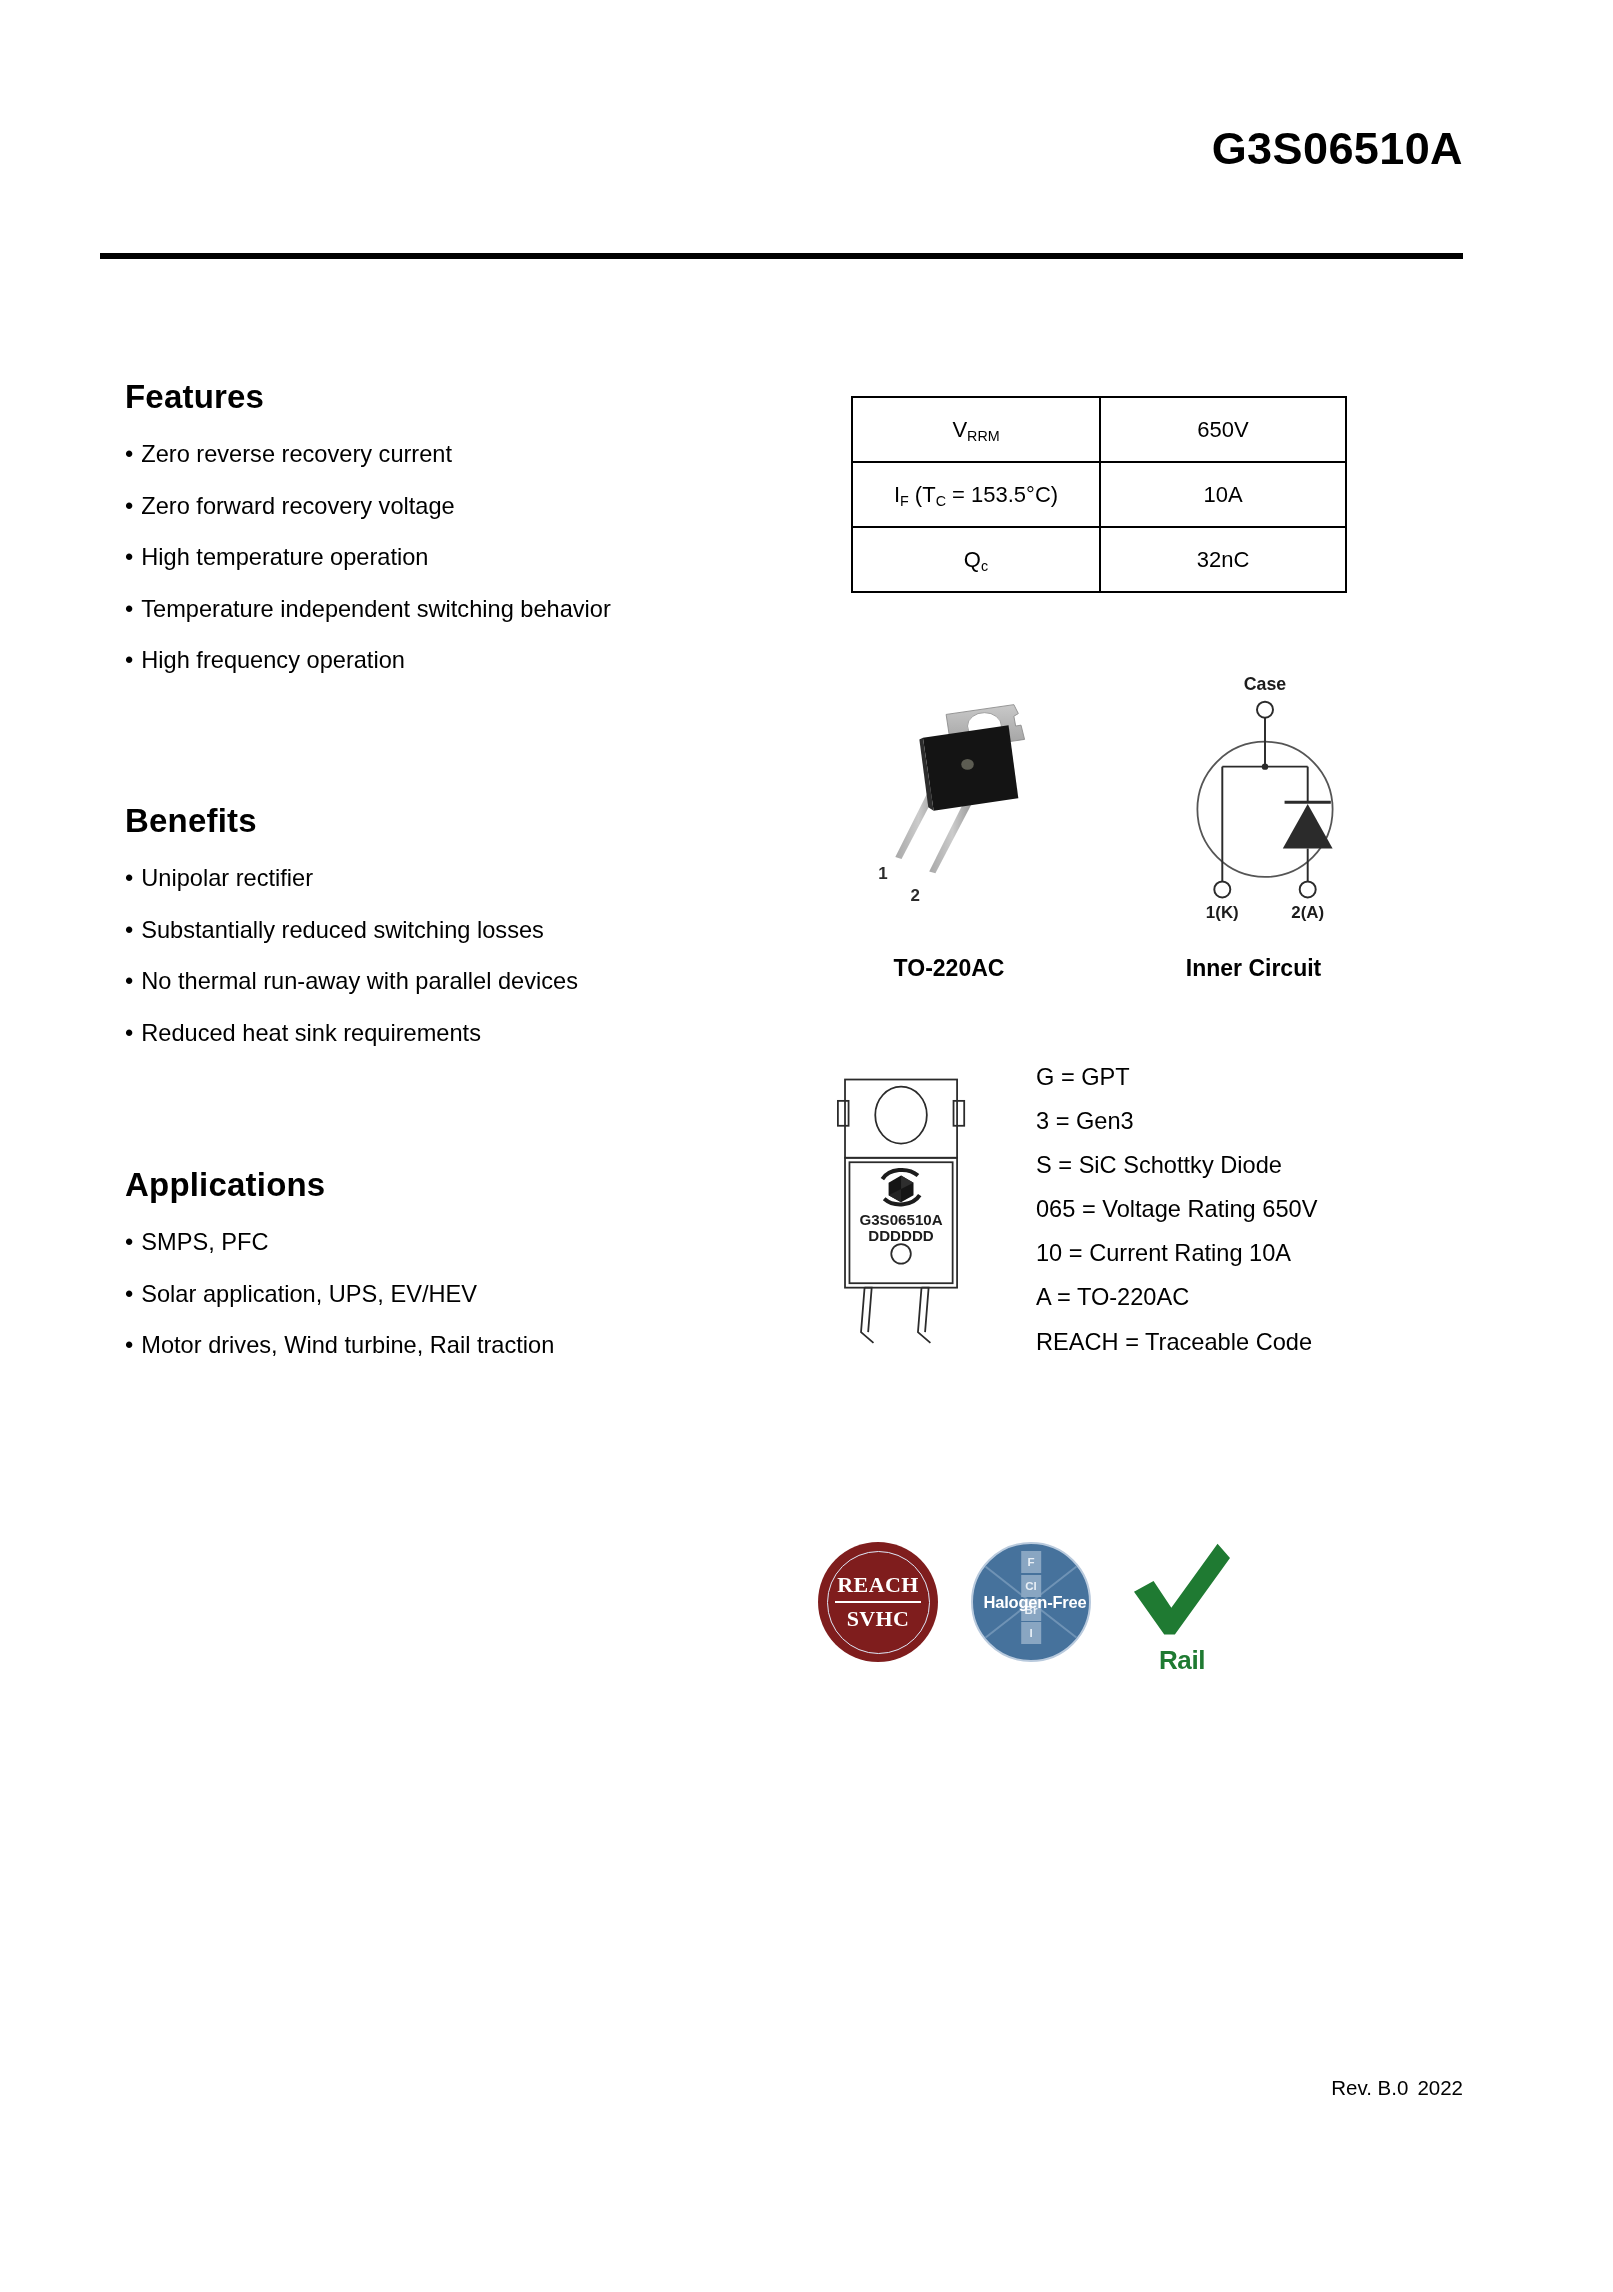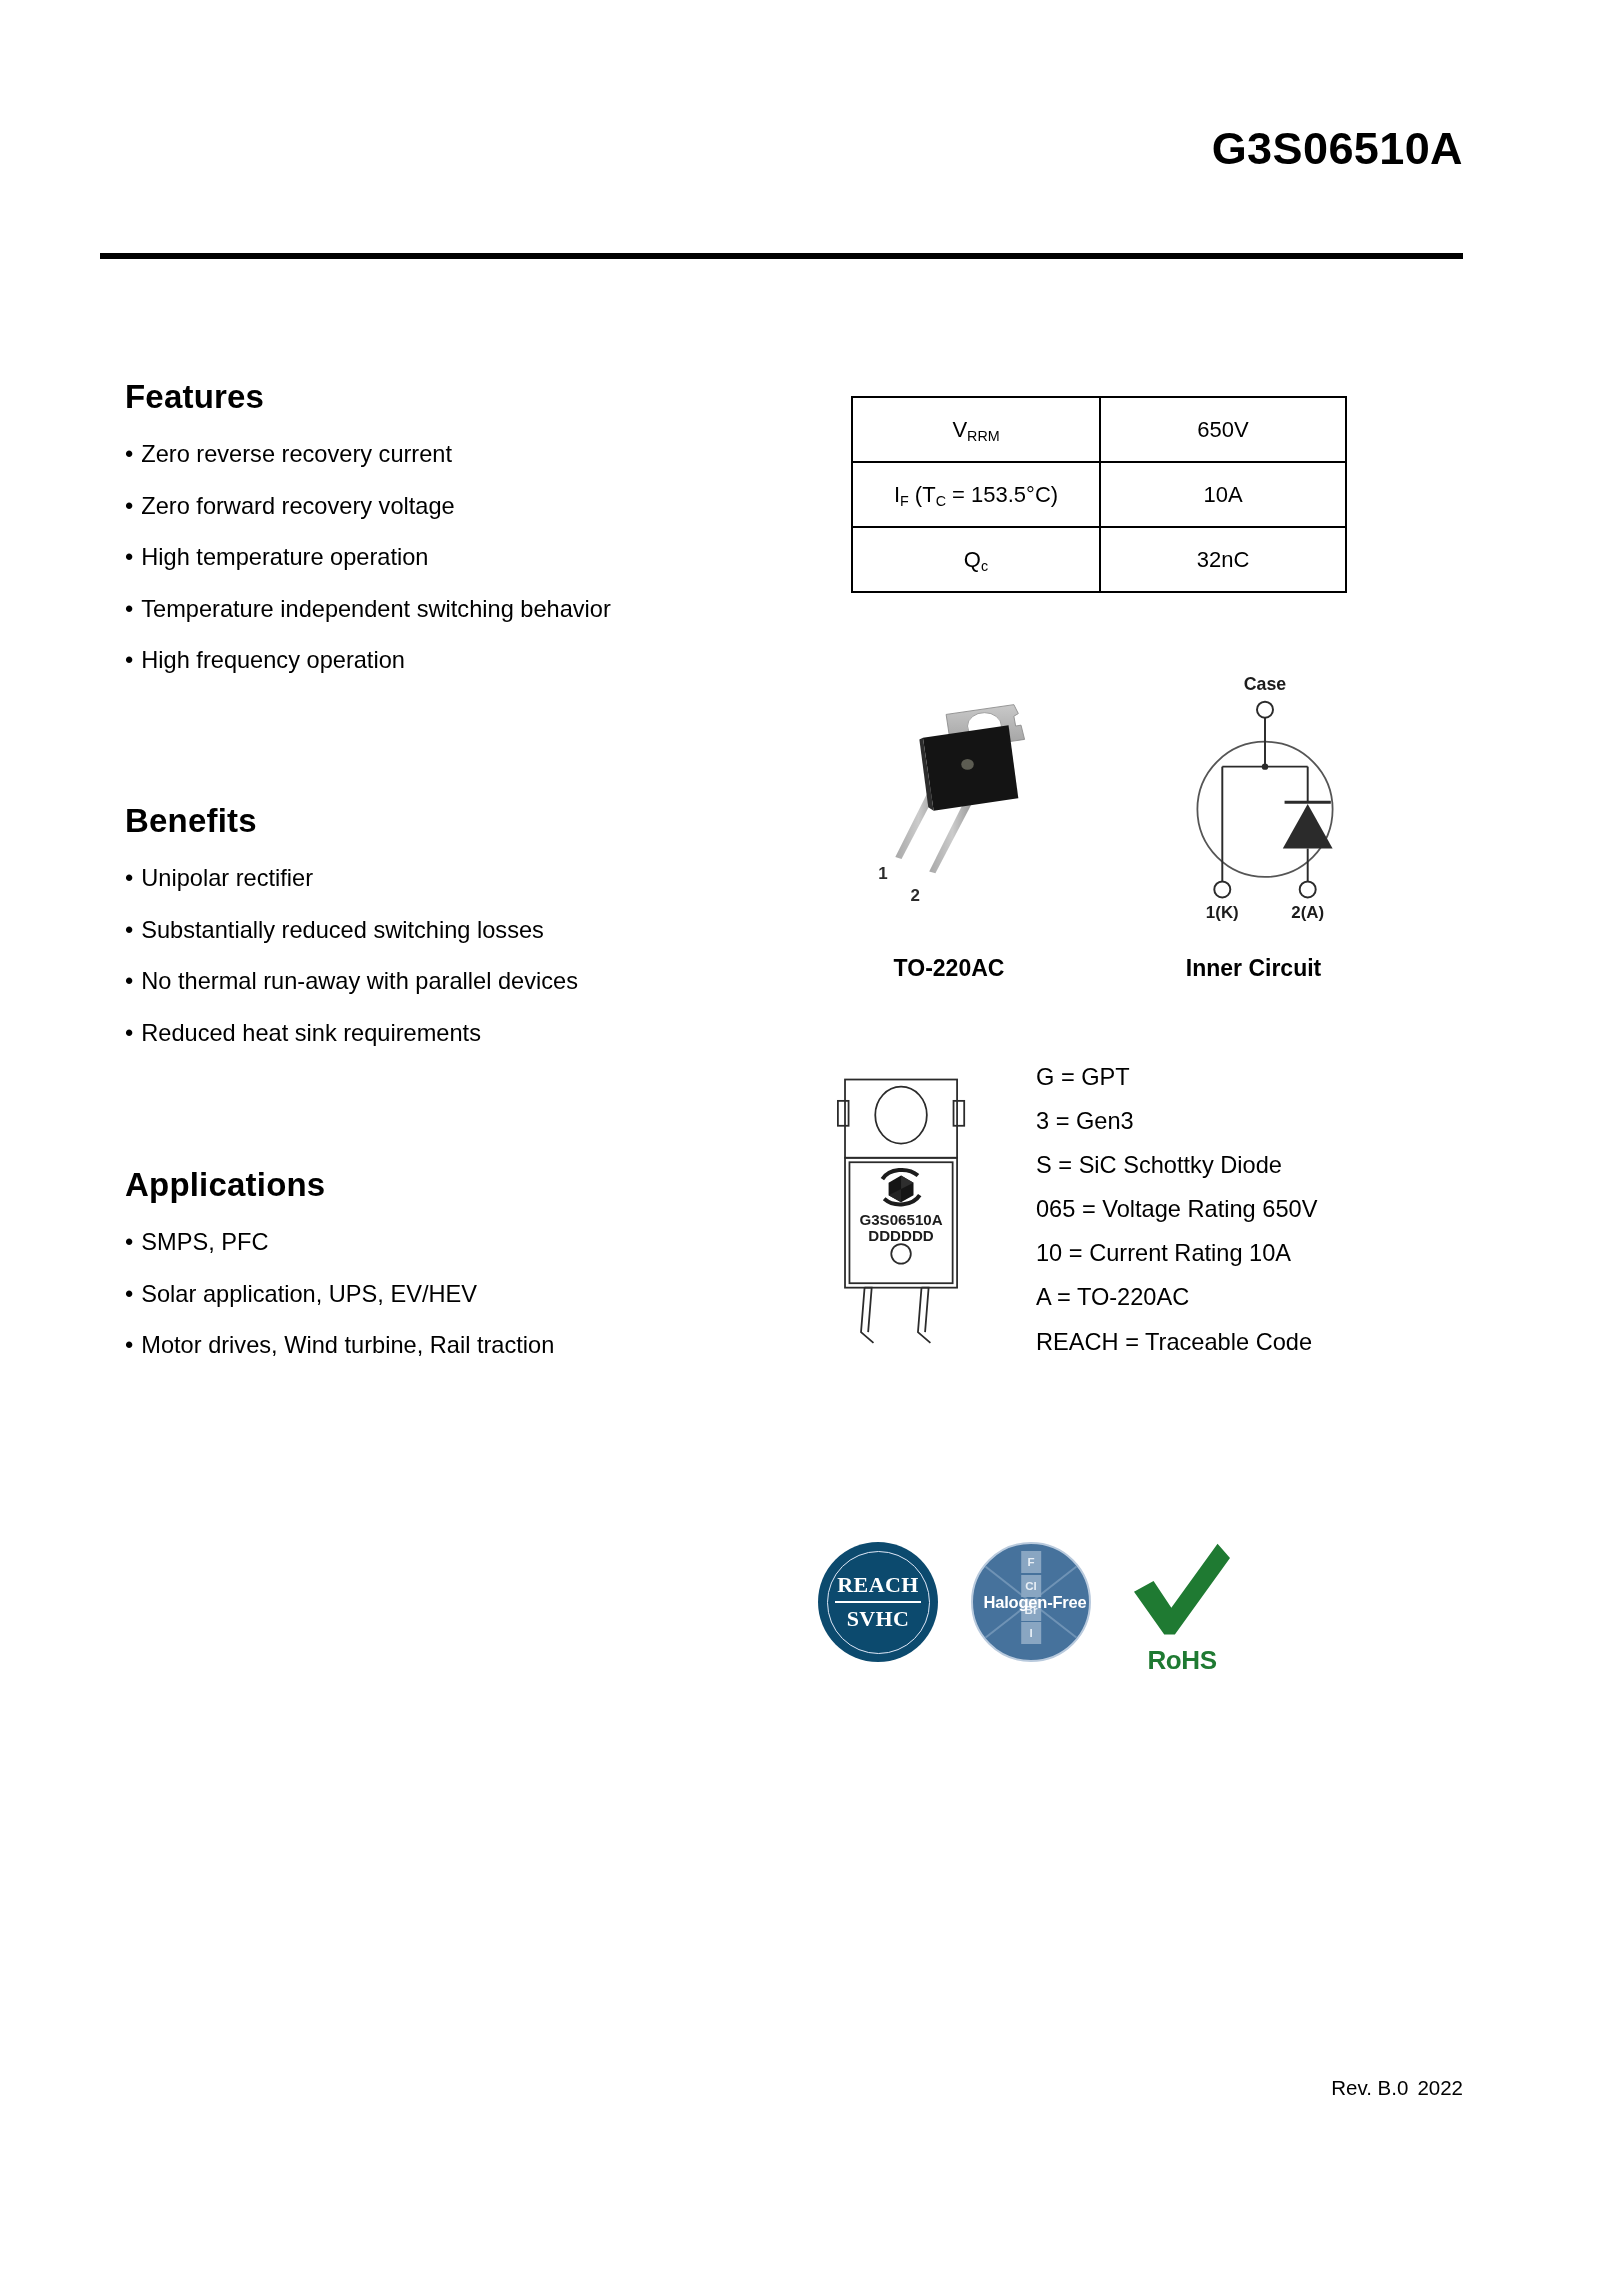--- a/index.html
+++ b/index.html
@@ -172,21 +172,21 @@
   }
   .logo {
     position: absolute;
     top: 0;
   }
   .reach-logo {
     left: 0;
     width: 120px;
     height: 120px;
     border-radius: 50%;
-    background: #0c4a6e;
+    background: #7f1d1d;
     display: flex;
     align-items: center;
     justify-content: center;
   }
   .reach-inner {
     width: 101px;
     height: 101px;
     border-radius: 50%;
     border: 1.8px solid #dfe8f8;
     display: flex;
@@ -459,21 +459,21 @@
         <span>Br</span>
         <span>I</span>
       </div>
       <div class="hf-text">Halogen-Free</div>
     </div>
 
     <div class="rohs-logo">
       <svg width="114" height="96" viewBox="0 0 128 108">
         <polygon points="10,56 32,44 52,74 104,2 118,18 56,104 44,104" fill="#1f7a32"></polygon>
       </svg>
-      <div class="rohs-text">RoHS</div>
+      <div class="rohs-text">Rail</div>
     </div>
 
   </div>
 
   <div class="footer">
     <span class="rev">Rev. B.0</span><span>2022</span>
   </div>
 
 </div>
 

